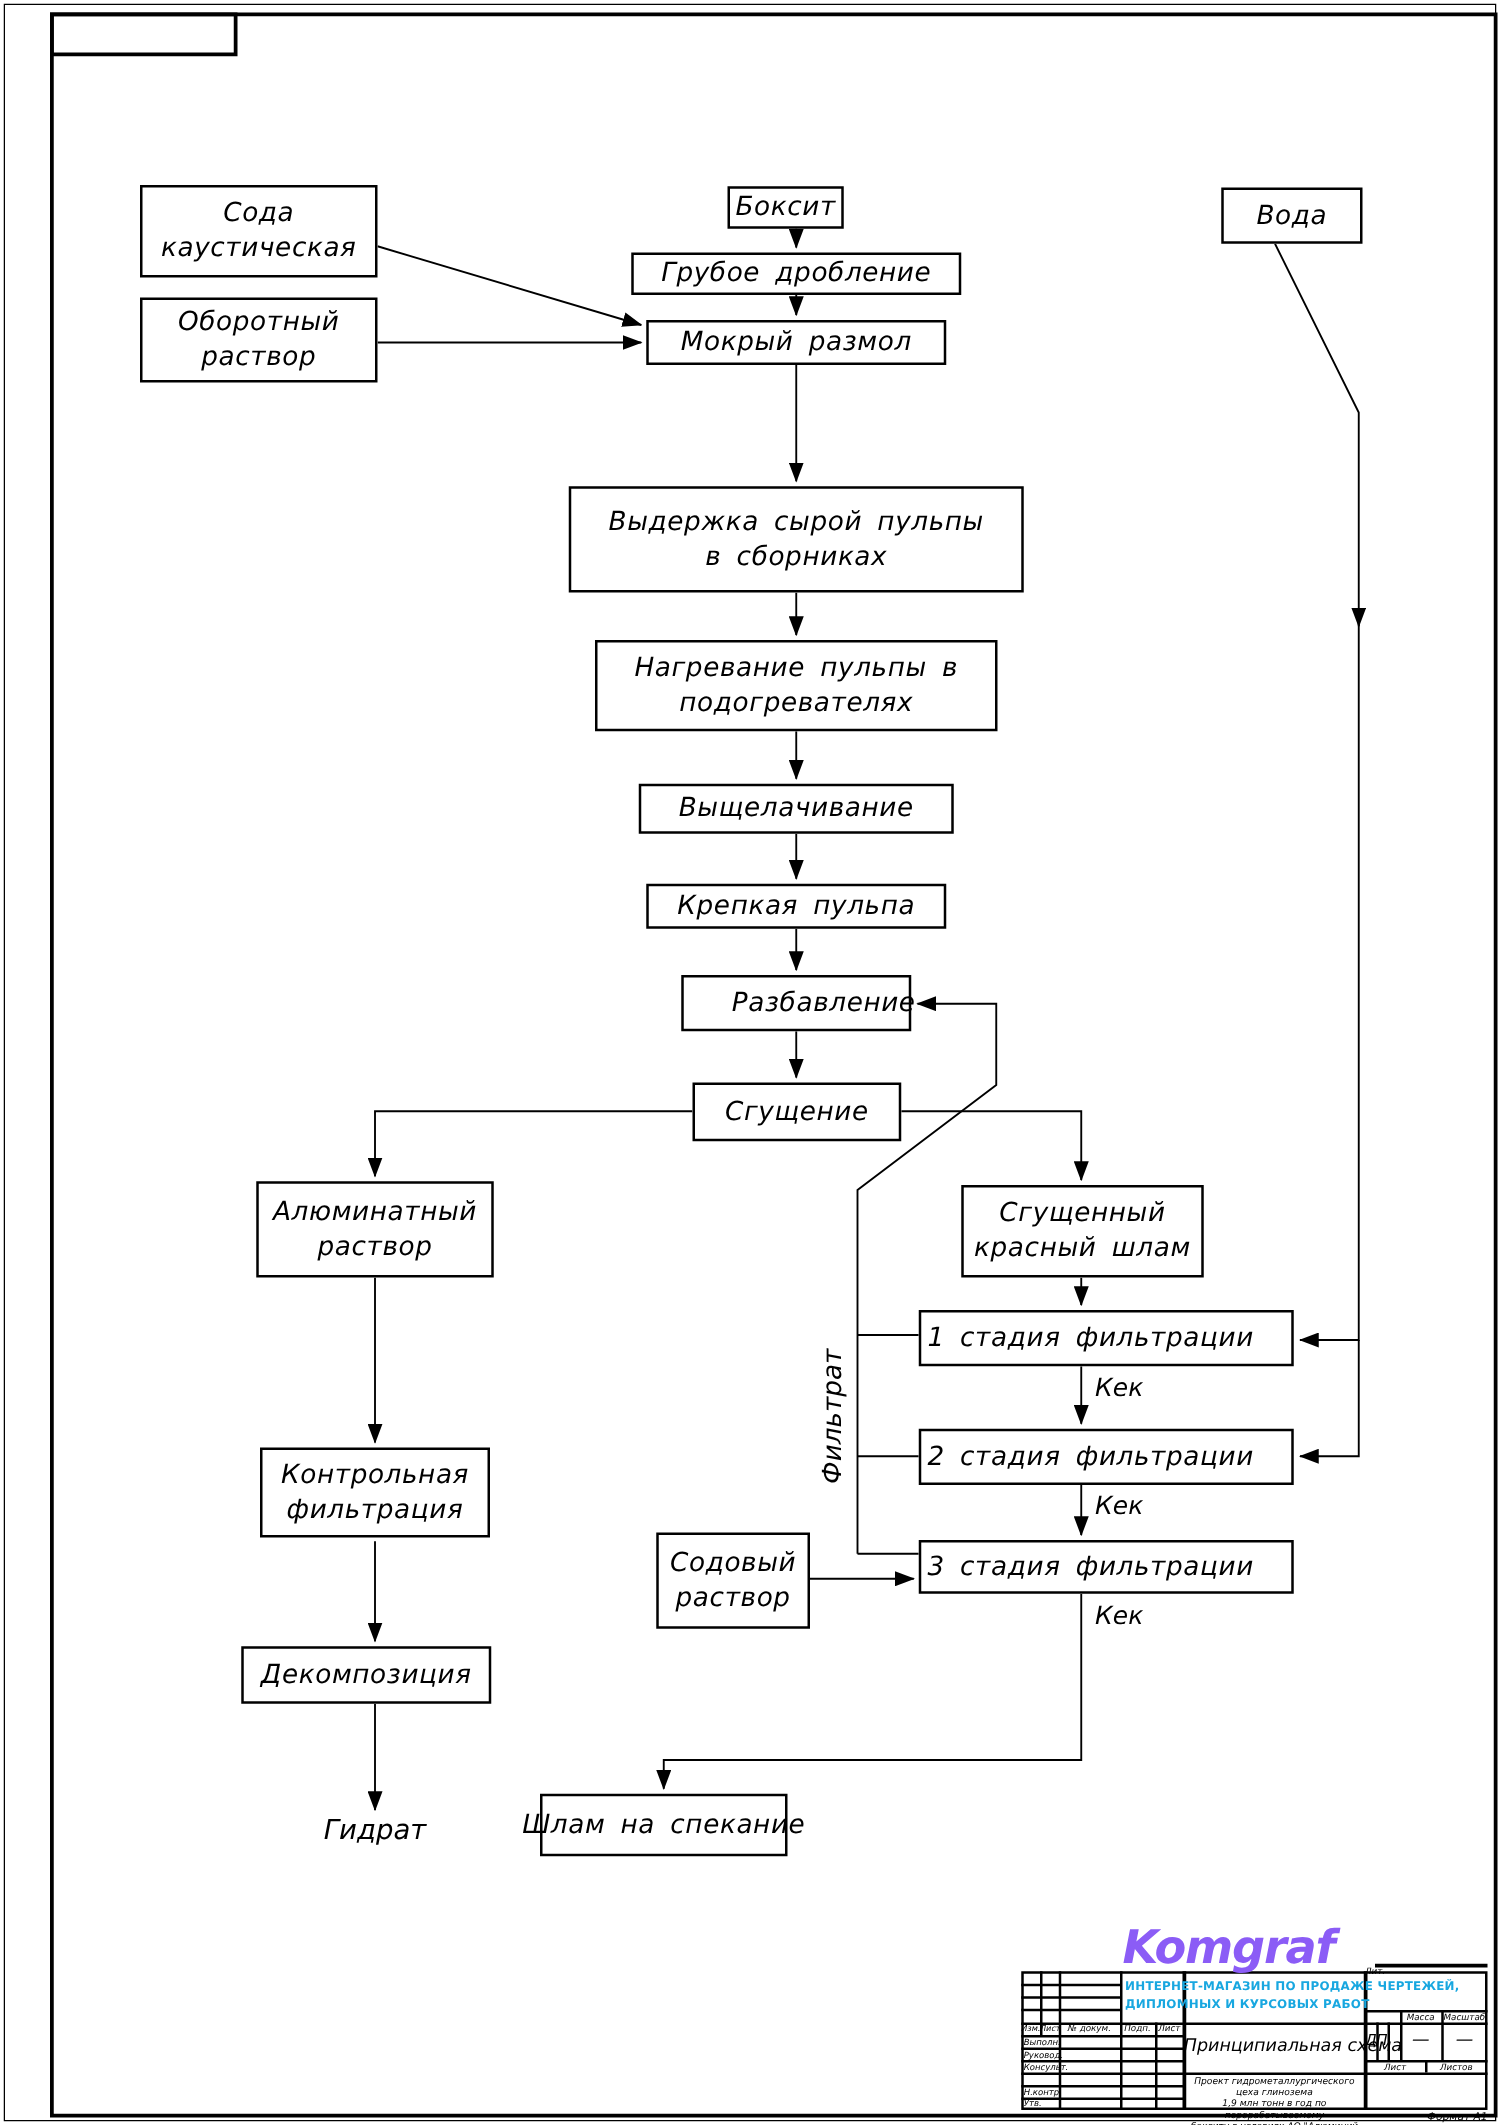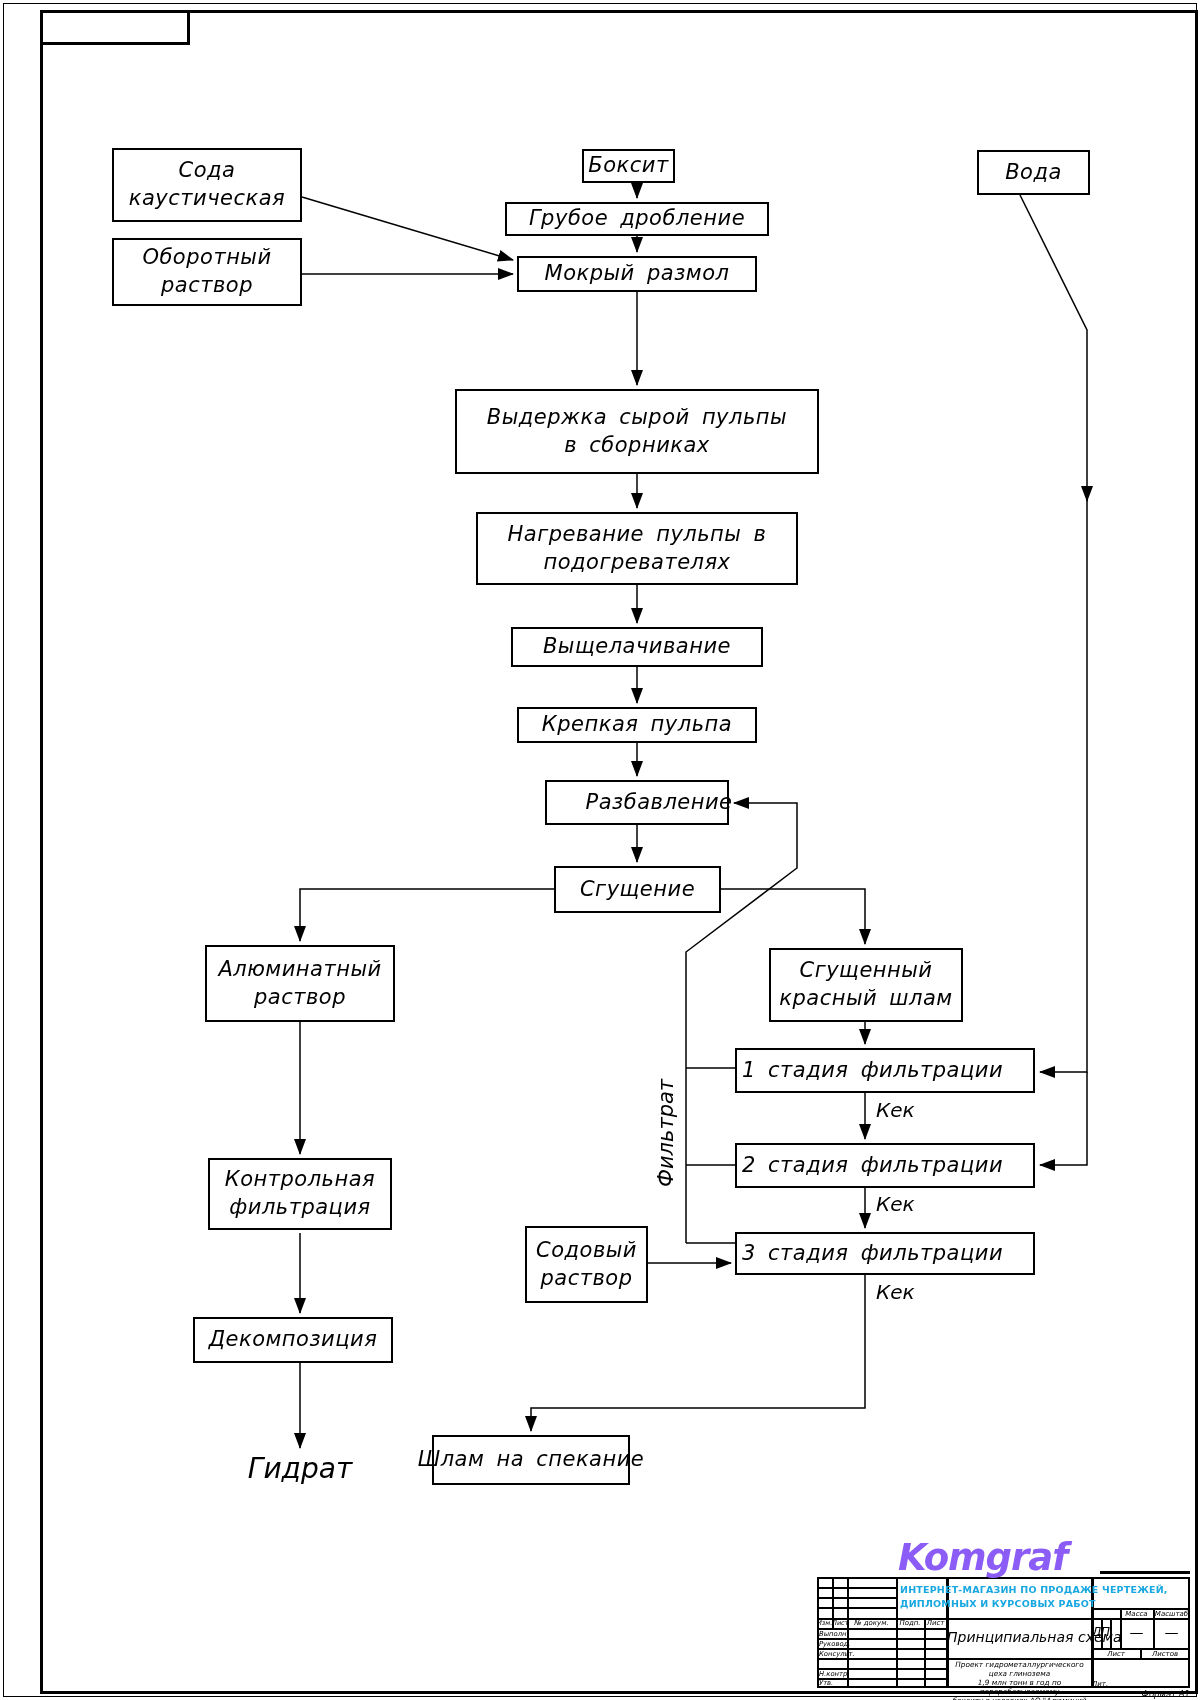--- a/index.html
+++ b/index.html
@@ -135,21 +135,21 @@
       </div>
       <div class="node" style="left: 193px; top: 1317px; width: 200px; height: 46px;">
         <div>Декомпозиция</div>
       </div>
       <div class="node" style="left: 432px; top: 1435px; width: 198px; height: 50px;">
         <div>Шлам на спекание</div>
       </div>
       <div class="fl" style="left: 876px; top: 1098px; width: 60px; height: 24px; font-size: 20px;">Кек</div>
       <div class="fl" style="left: 876px; top: 1192px; width: 60px; height: 24px; font-size: 20px;">Кек</div>
       <div class="fl" style="left: 876px; top: 1280px; width: 60px; height: 24px; font-size: 20px;">Кек</div>
-      <div class="fl" style="left: 230px; top: 1452px; width: 140px; height: 26px; font-size: 28px; text-align: center;">Гидрат</div>
+      <div class="fl" style="left: 230px; top: 1452px; width: 140px; height: 26px; font-size: 22px; text-align: center;">Гидрат</div>
       <div class="fl" style="left: 566px; top: 1121px; width: 200px; height: 24px; font-size: 21px; text-align: center; transform: rotate(-90deg);">Фильтрат</div>
     </div>
 
   <div>
     <div class="tb-outline"></div>
 
     <div class="ln" style="left:946px;top:1577px;width:2.5px;height:111px"></div>
     <div class="ln" style="left:1091px;top:1577px;width:2.5px;height:111px"></div>
 
     <div class="ln" style="left:817px;top:1587px;width:79px;height:1.5px"></div>
@@ -196,21 +196,21 @@
     <div class="tb-text" style="left:819px;top:1679px;width:30px;font-size:6.8px">Утв.</div>
 
     <div class="tb-text ctr" style="left:947px;top:1629px;width:145px;font-size:14px">Принципиальная схема</div>
 
     <div class="tb-text ctr" style="left:948px;top:1660px;width:143px;font-size:7.3px;line-height:9px;white-space:normal">
       <div>Проект гидрометаллургического цеха глинозема</div>
       <div>1,9 млн тонн в год по перерабатываемому</div>
       <div>бокситу в условиях АО "Алюминий Казахстана"</div>
     </div>
 
-    <div class="tb-text ctr" style="left:1092px;top:1680px;width:16px;font-size:7px">Лит.</div>
+    <div class="tb-text ctr" style="left:1092px;top:1573px;width:16px;font-size:7px">Лит.</div>
     <div class="tb-text ctr" style="left:1120px;top:1609.5px;width:33px;font-size:7px">Масса</div>
     <div class="tb-text ctr" style="left:1153px;top:1609.5px;width:37px;font-size:7px">Масштаб</div>
     <div class="tb-text ctr" style="left:1092px;top:1625px;width:9px;font-size:12px">Д</div>
     <div class="tb-text ctr" style="left:1101px;top:1625px;width:9px;font-size:12px">П</div>
     <div class="tb-text ctr" style="left:1110px;top:1625px;width:10px;font-size:12px"></div>
     <div class="tb-text ctr" style="left:1120px;top:1624px;width:33px;font-size:14px">—</div>
     <div class="tb-text ctr" style="left:1153px;top:1624px;width:37px;font-size:14px">—</div>
     <div class="tb-text ctr" style="left:1092px;top:1649.5px;width:48px;font-size:7px">Лист</div>
     <div class="tb-text ctr" style="left:1140px;top:1649.5px;width:50px;font-size:7px">Листов</div>
 

